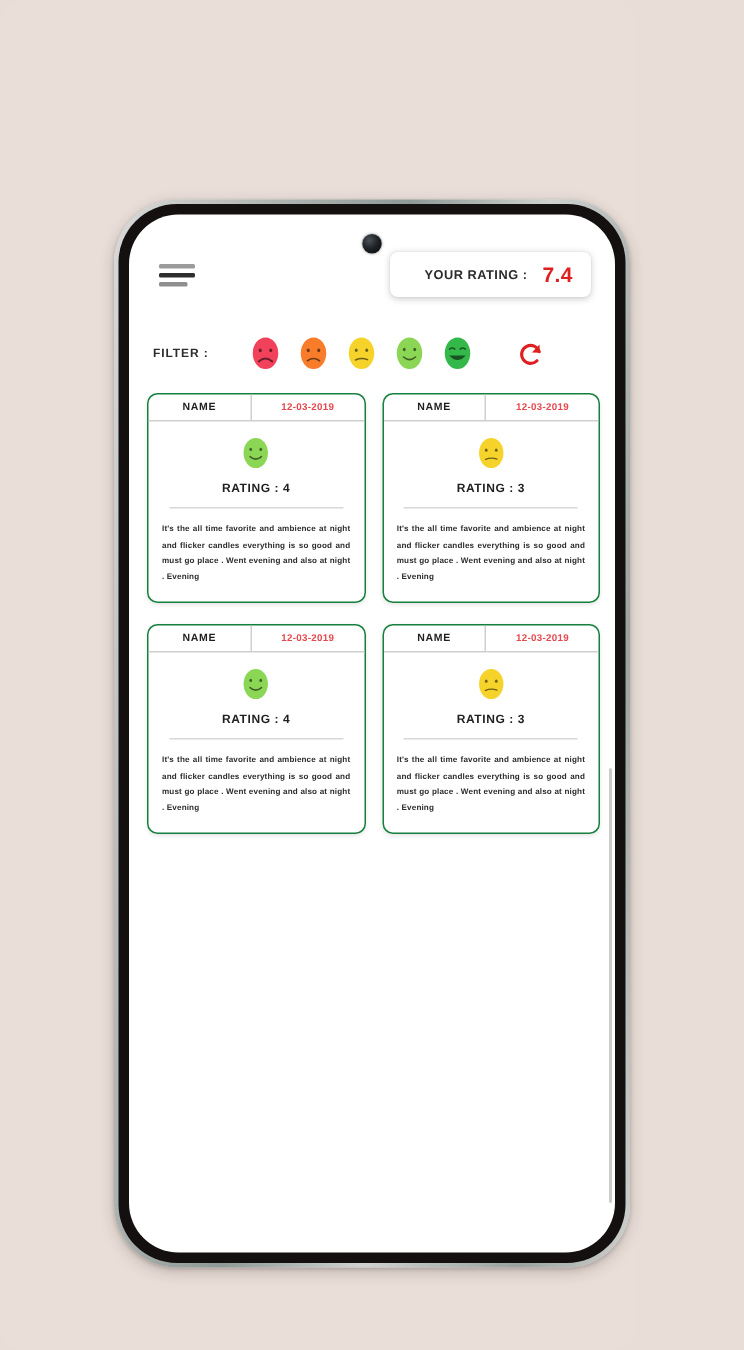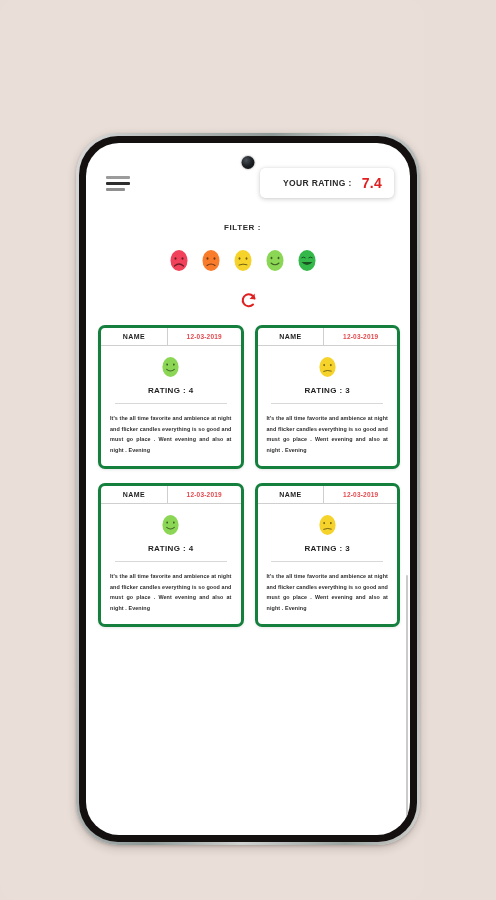--- a/index.html
+++ b/index.html
@@ -127,21 +127,20 @@
     letter-spacing: 0.3px;
   }
 
   
   #filter-row {
     display: flex;
     align-items: center;
     padding: 0 16px;
     margin-top: 14px;
     gap: 16px;
-    flex-direction: column;
   }
   #filter-label {
     font-size: 8px;
     font-weight: bold;
     letter-spacing: 0.6px;
     color: #2c2c2c;
     margin-right: 11px;
     white-space: nowrap;
   }
   .emoji-btn {
@@ -174,21 +173,21 @@
   }
 
   #cards-grid {
     display: grid;
     grid-template-columns: 1fr 1fr;
     gap: 14px 11px;
   }
 
   .review-card {
     background: #ffffff;
-    border: 3px solid #15803d;
+    border: 1px solid #15803d;
     border-radius: 7px;
     box-shadow: 0 1px 3px rgba(0,0,0,0.10);
     overflow: hidden;
     display: flex;
     flex-direction: column;
   }
 
   .card-head {
     display: flex;
     height: 17px;

